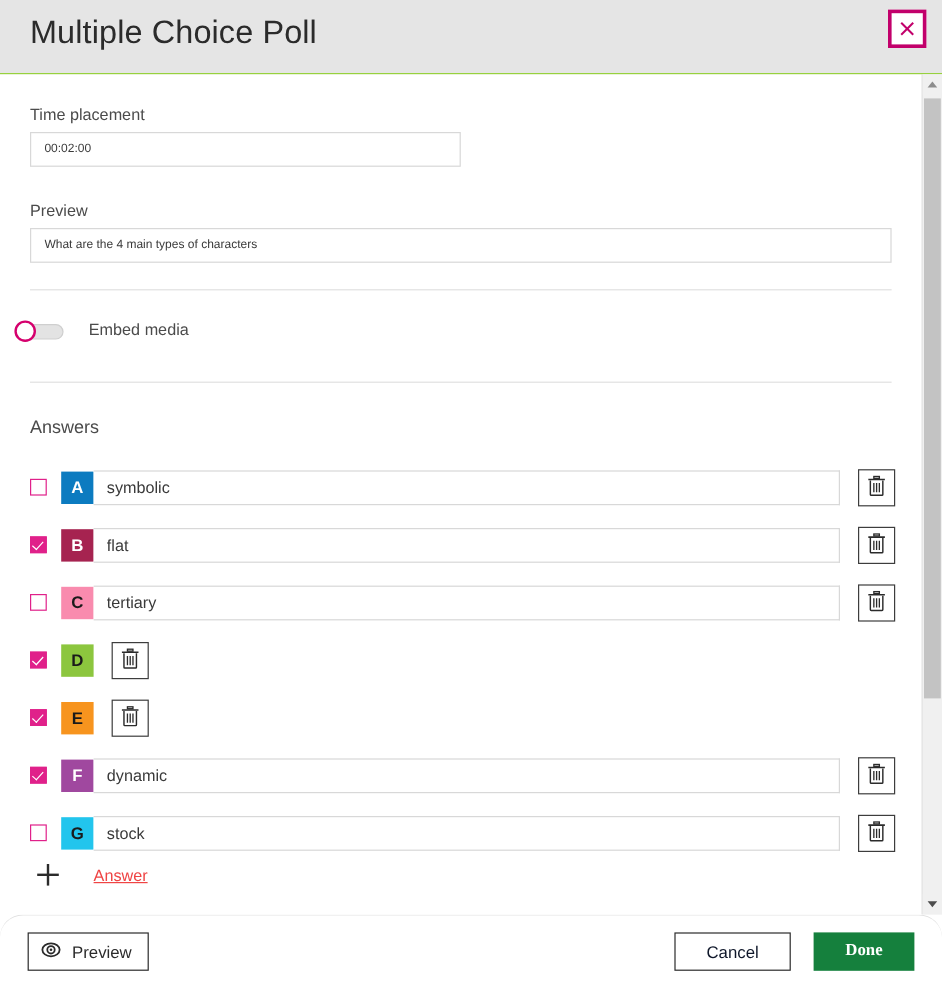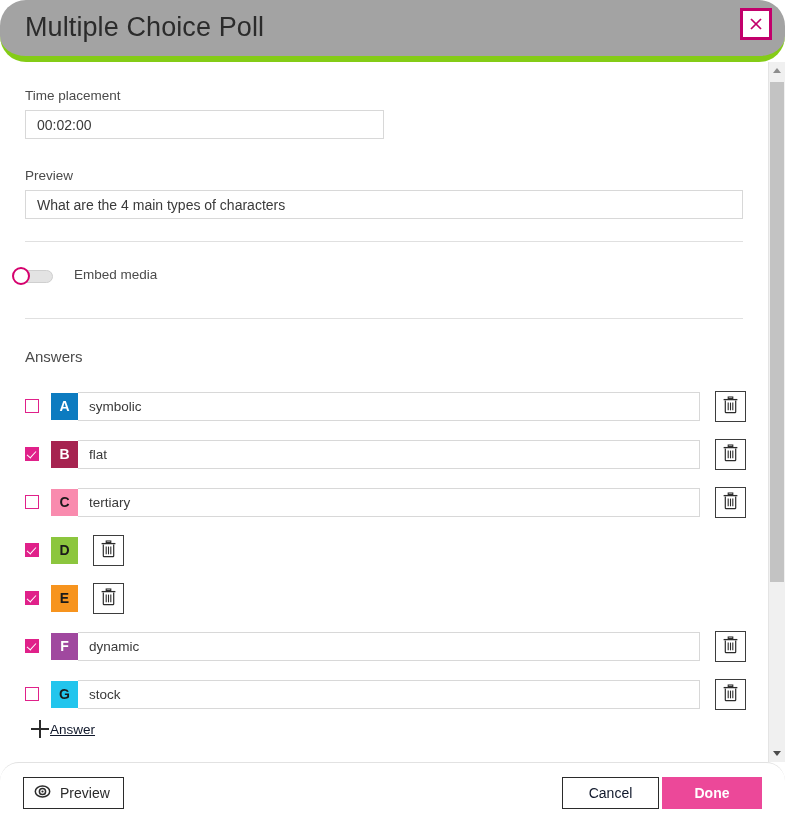--- a/index.html
+++ b/index.html
@@ -16,23 +16,22 @@
     background: #fff;
     display: flex;
     flex-direction: column;
   }
 
   
   #header {
     position: relative;
     height: 62px;
     flex: 0 0 62px;
-    border-bottom: 6px solid #84cc16;
-    background: #a3a3a3;
-    border-radius: 26px;
+    border-bottom: 1px solid #84cc16;
+    background: #e5e5e5;
   }
   #page-title {
     position: absolute;
     left: 25px; top: 12px;
     font-size: 27px;
     font-weight: 400;
     color: #2b2b2b;
     letter-spacing: .1px;
     white-space: nowrap;
   }
@@ -69,21 +68,21 @@
     font-size: 13.5px;
     color: #4b4b4b;
     margin: 0 0 7px 0;
   }
   .text-input {
     width: 100%;
     height: 29px;
     border: 1px solid #d8d8d8;
     background: #fff;
     font-family: "Liberation Sans", sans-serif;
-    font-size: 14px;
+    font-size: 10px;
     color: #3a3a3a;
     padding: 0 11px;
     outline: none;
   }
 
   #group-time { position: absolute; left: 25px; top: 26px; width: 359px; }
   #group-question { position: absolute; left: 25px; top: 106px; width: 718px; }
 
   .divider {
     position: absolute;
@@ -226,23 +225,23 @@
     position: absolute;
     background: #2b2b2b;
   }
   #add-answer .plus-icon::before {
     left: 9px; top: 1px; width: 2px; height: 18px;
   }
   #add-answer .plus-icon::after {
     left: 1px; top: 9px; width: 18px; height: 2px;
   }
   #add-answer-label {
-    margin-left: 0;
+    margin-left: 28px;
     font-size: 13.5px;
-    color: #0f172a;
+    color: #ef4444;
     text-decoration: underline;
   }
 
   
   #scrollbar {
     flex: 0 0 17px;
     width: 17px;
     background: #f0f0f0;
     border-left: 1px solid #e4e4e4;
     position: relative;
@@ -306,25 +305,25 @@
     border: 1px solid #2b2b2b;
     background: #fff;
     cursor: pointer;
     font-family: "Liberation Sans", sans-serif;
     font-size: 14px;
     color: #0f172a;
   }
   #done-button {
     position: absolute;
     right: 23px; top: 14px;
-    width: 100px; height: 32px;
+    width: 84px; height: 32px;
     border: none;
-    background: #ec4899;
-    cursor: pointer;
-    font-family: Liberation Sans, sans-serif;
+    background: #15803d;
+    cursor: pointer;
+    font-family: Liberation Serif, serif;
     font-size: 14px;
     font-weight: 700;
     color: #ffffff;
   }
 </style>
 </head>
 <body>
 
 <div id="dialog">
 

